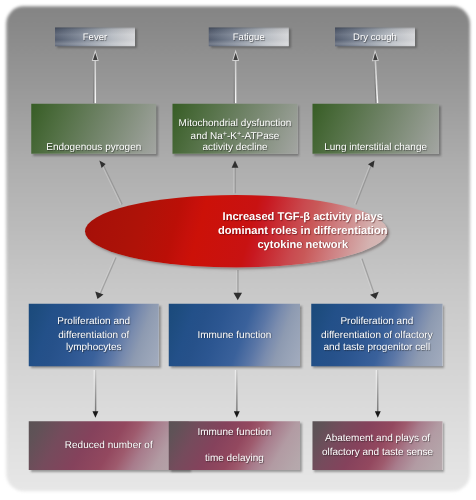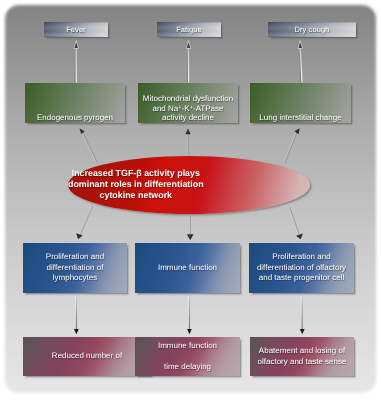--- a/index.html
+++ b/index.html
@@ -62,21 +62,21 @@
          #b29ba3 81%, #b5a7ab 95%, #b6a9ad 100%);
        font-size:8px;line-height:10.2px;
        box-shadow:1.5px 1.5px 1.6px rgba(60,60,60,0.45);}
 
   .ell{position:absolute;left:68px;top:156px;width:242px;height:58px;border-radius:50%;
        background:linear-gradient(105deg,
          #a20f08 0%, #a81008 6.5%, #ac1208 16%, #b01208 20.5%,
          #bb0f07 30.4%, #c6100a 35%, #cc1108 38.3%,
          #c81212 54.2%, #c81820 57.3%, #c94a4f 69%,
          #c95858 73%, #ce7e80 81%, #d4b3b1 92.5%, #d6bcba 100%);
-       display:flex;align-items:center;justify-content:flex-start;
+       display:flex;align-items:center;justify-content:flex-end;
        box-shadow:1.5px 1.5px 1.8px rgba(70,50,50,0.40);}
   .ell .txt{color:#fff;font-size:8.9px;font-weight:bold;line-height:10.7px;text-align:center;
             position:relative;top:-0.5px;
             text-shadow:0.6px 0.6px 0.8px rgba(60,0,0,0.5);}
 
   svg.arrows{position:absolute;left:0;top:0;width:381px;height:400px;overflow:visible;}
 
   sup{font-size:0.72em;vertical-align:0.32em;}
 </style>
 </head>
@@ -180,24 +180,24 @@
         <path d="M301.5 296.0 L301.5 330.0" stroke="url(#stemDownLight)" stroke-width="1.9" fill="none" opacity="0.75"></path>
         <path d="M302.2 296.0 L302.2 330.0" stroke="url(#stemDown)" stroke-width="1.15" fill="none"></path>
         <path d="M302.2 334.2 L299.9 329.0 L304.6 329.0 Z" fill="#181818"></path>
       </g>
     </g>
   </svg>
 
   <div class="box sym" style="left:44px;top:22px;width:64px;">
     <span class="txt">Fever</span>
   </div>
-  <div class="box sym" style="left:157px;top:22px;width:64px;">
+  <div class="box sym" style="left:167px;top:22px;width:64px;">
     <span class="txt">Fatigue</span>
   </div>
-  <div class="box sym" style="left:268px;top:22px;width:88px;">
+  <div class="box sym" style="left:268px;top:22px;width:64px;">
     <span class="txt">Dry cough</span>
   </div>
 
   <div class="box mech" style="left:25px;top:83px;width:100px;">
     <span class="txt">
       <span>Endogenous pyrogen</span>
     </span>
   </div>
   <div class="box mech" style="left:138px;top:83px;width:100px;">
     <span class="txt">
@@ -247,17 +247,17 @@
   </div>
   <div class="box out" style="left:135px;top:337px;width:105px;">
     <span class="txt">
       <span>Immune function</span><br>
       <br>
       <span>time delaying</span>
     </span>
   </div>
   <div class="box out" style="left:250px;top:337px;width:104px;">
     <span class="txt">
-      <span>Abatement and losing of</span><br>
+      <span>Abatement and plays of</span><br>
       <span>olfactory and taste sense</span>
     </span>
   </div>
 </div>
 
 </body></html>

